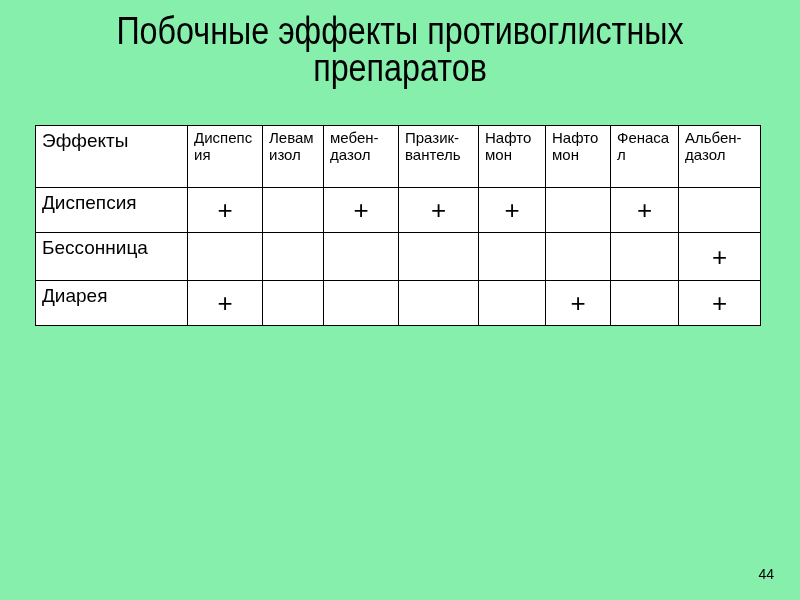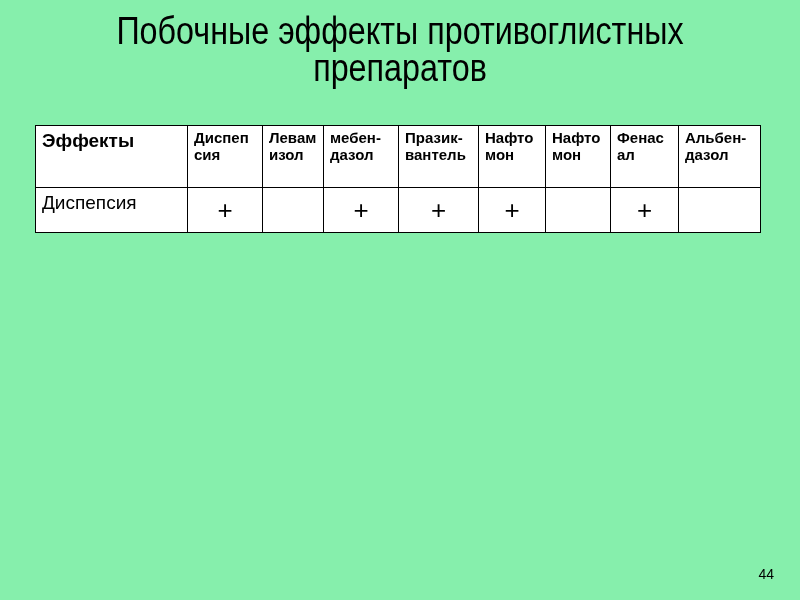--- a/index.html
+++ b/index.html
@@ -37,21 +37,21 @@
     table-layout: fixed;
     width: 725px;
     background: #ffffff;
   }
   table.effects td {
     border: 1px solid #000000;
     overflow: hidden;
   }
   td.hdr {
     vertical-align: top;
-    font-weight: bold;
+    font-weight: normal;
     font-size: 15px;
     line-height: 1.15;
     padding: 3px 6px 3px 6px;
     overflow-wrap: anywhere;
     word-break: break-word;
   }
   td.hdr-first {
     font-size: 19px;
     padding: 4px 6px;
   }
@@ -119,20 +119,42 @@
         <td class="mark">+</td>
         <td class="mark">+</td>
         <td class="mark">+</td>
         <td class="mark"></td>
         <td class="mark">+</td>
         <td class="mark"></td>
       </tr>
 
 
 
+      <tr style="height:48px">
+        <td class="lbl">Бессонница</td>
+        <td class="mark"></td>
+        <td class="mark"></td>
+        <td class="mark"></td>
+        <td class="mark"></td>
+        <td class="mark"></td>
+        <td class="mark"></td>
+        <td class="mark"></td>
+        <td class="mark">+</td>
+      </tr>
 
+      <tr style="height:45px">
+        <td class="lbl">Диарея</td>
+        <td class="mark">+</td>
+        <td class="mark"></td>
+        <td class="mark"></td>
+        <td class="mark"></td>
+        <td class="mark"></td>
+        <td class="mark">+</td>
+        <td class="mark"></td>
+        <td class="mark">+</td>
+      </tr>
 
     </tbody>
   </table>
 
   <div class="page-number">44</div>
 
 </div>
 
 </body></html>

